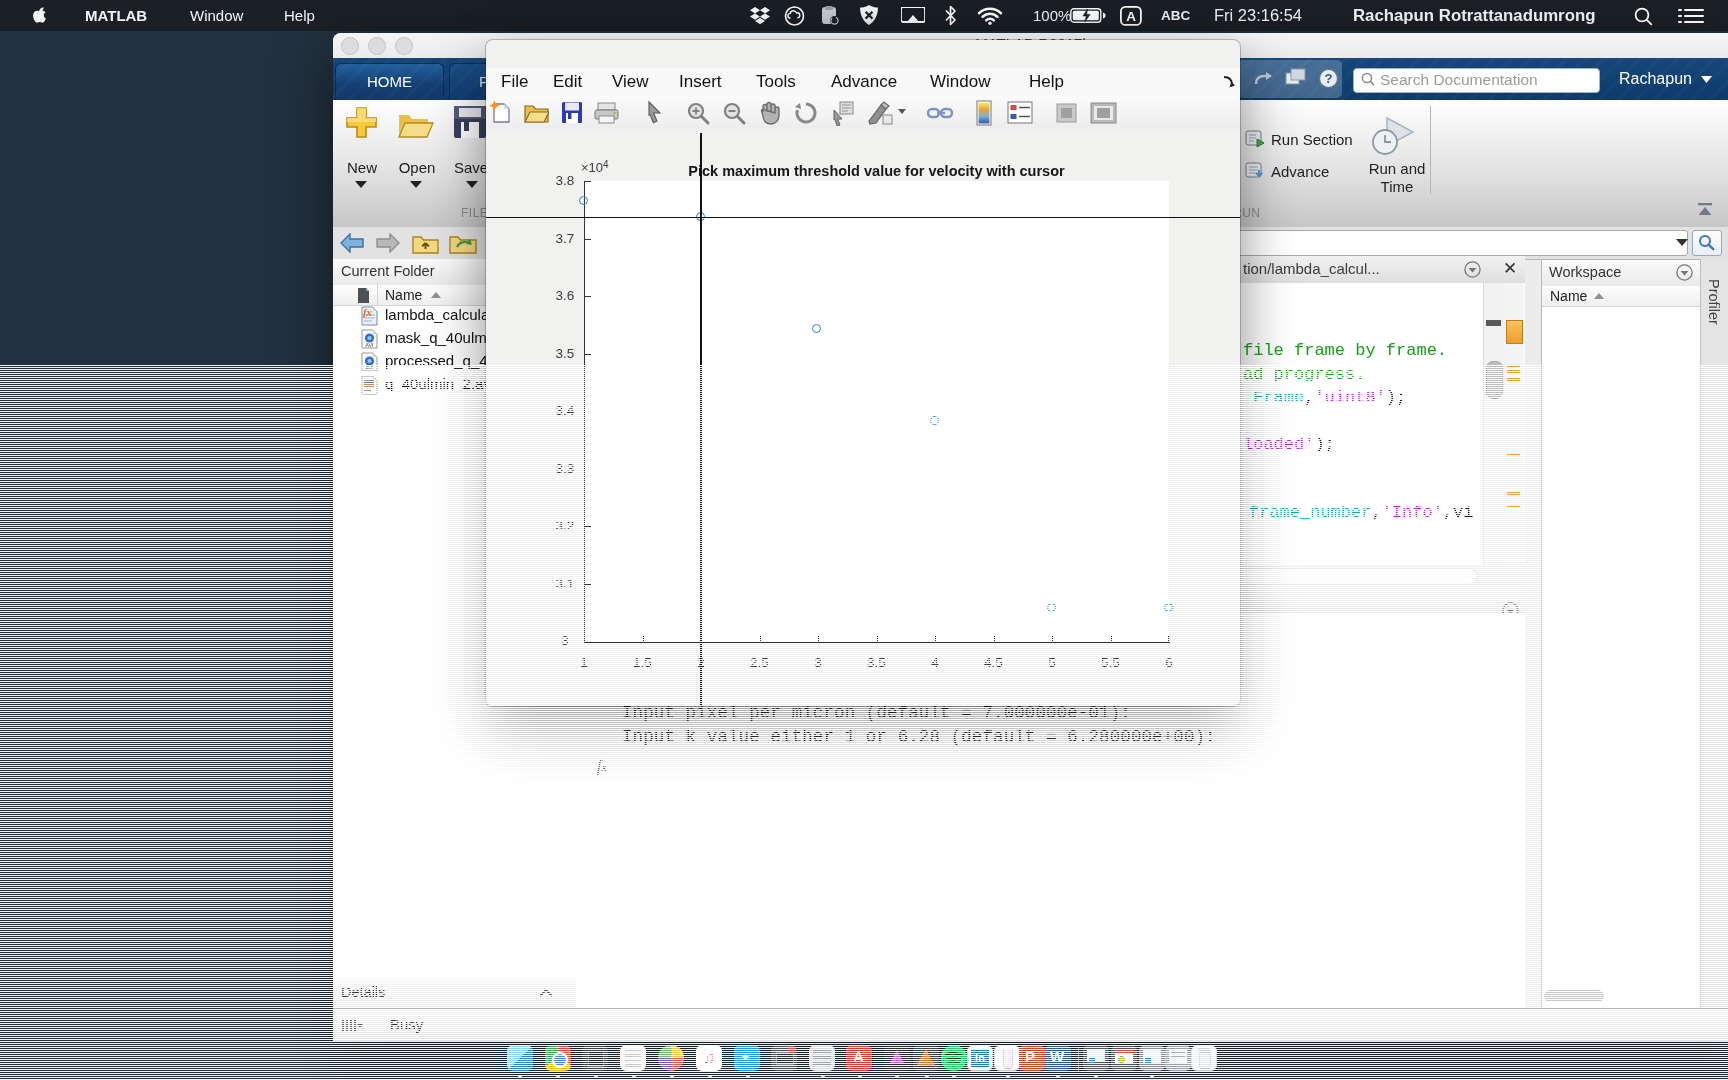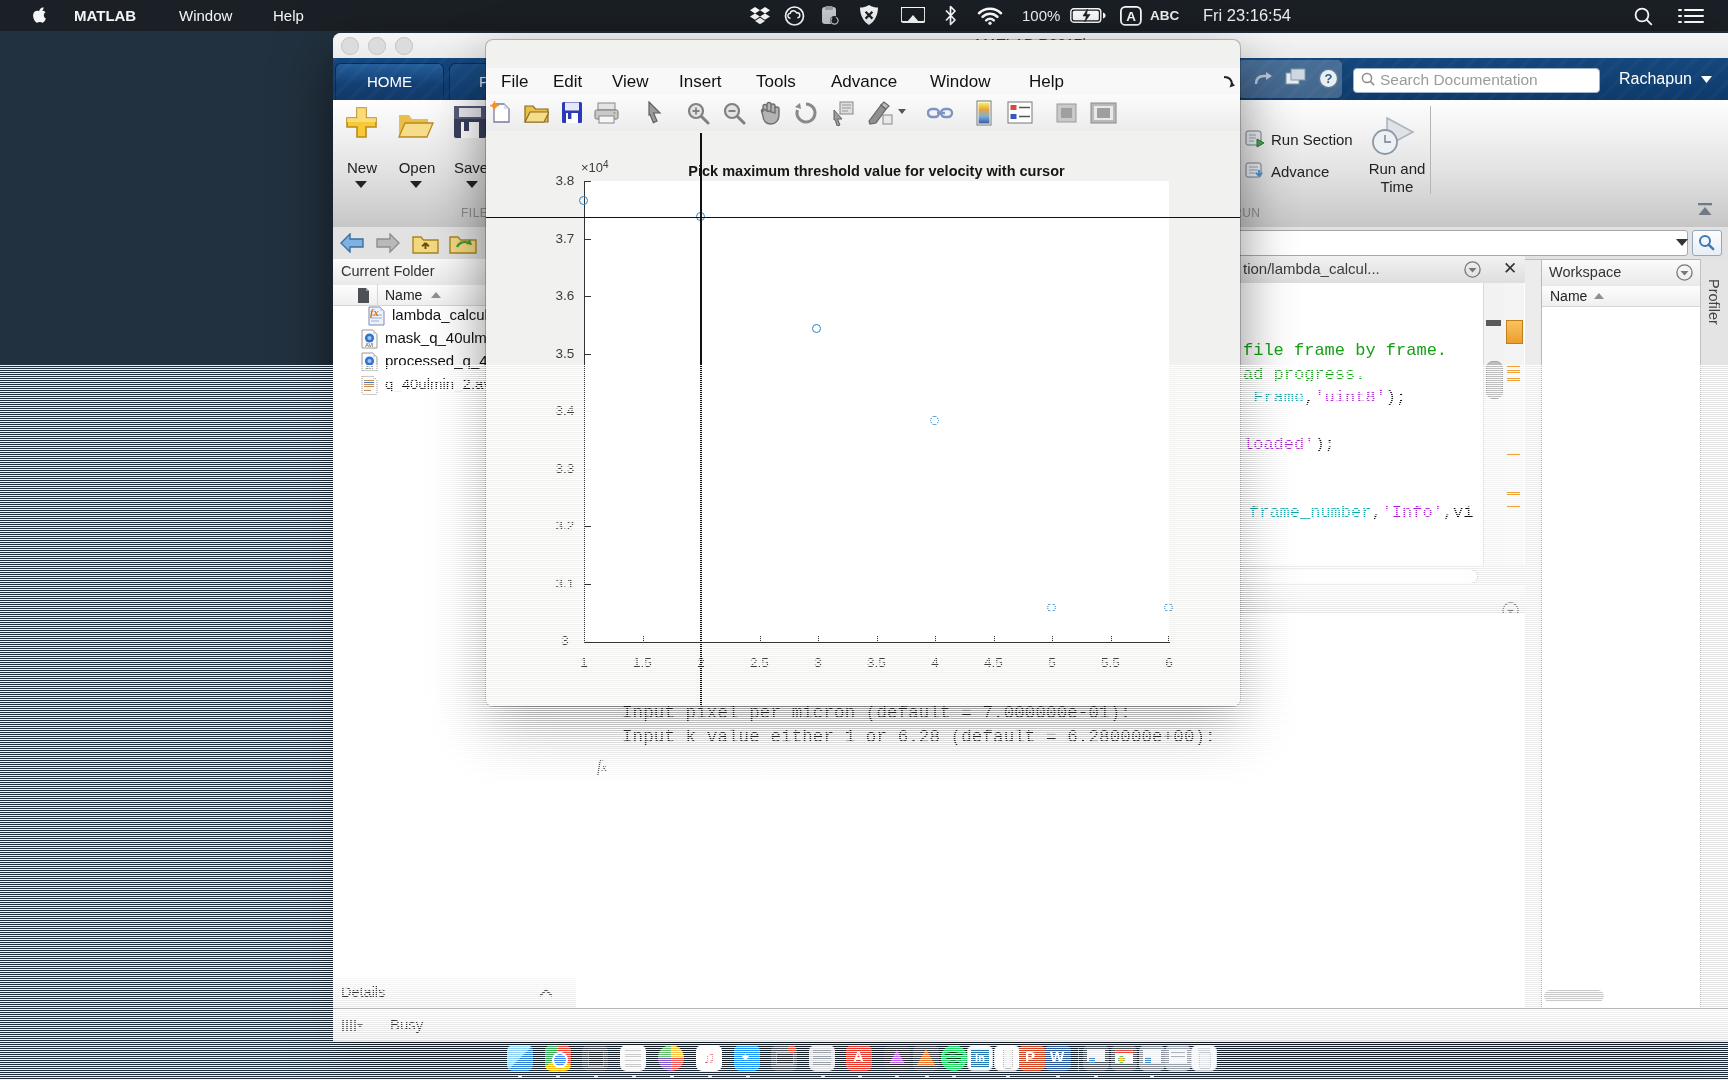--- a/index.html
+++ b/index.html
@@ -1,20 +1,20 @@
 <!DOCTYPE html>
 <html><head>
 <meta charset="utf-8">
 <style>
   html,body{margin:0;padding:0;width:1728px;height:1080px;overflow:hidden;
     background:#22313f;font-family:"Liberation Sans",sans-serif;}
   .abs{position:absolute;}
   
   #menubar{position:absolute;left:0;top:0;width:1728px;height:31px;background:#1b2026;color:#f4f5f6;}
-  #menubar .mi{position:absolute;top:0;height:31px;line-height:31px;font-size:15px;}
+  #menubar .mi{position:absolute;top:0;height:31px;line-height:31px;font-size:15px;margin-left:11px;}
   
   #mlwin{position:absolute;left:333px;top:33px;width:1395px;height:1008px;background:#ececec;
     border-radius:8px 0 0 0;box-shadow:0 22px 55px rgba(0,0,0,.55);overflow:hidden;}
   #mltitle{position:absolute;left:0;top:0;width:100%;height:25px;background:linear-gradient(#f5f5f5,#ebebeb);}
   #tabrow{position:absolute;left:0;top:25px;width:100%;height:42px;
     background:linear-gradient(#15477c,#0e3a6b);}
   #tabrow::after{content:'';position:absolute;left:0;top:0;width:100%;height:100%;background:repeating-linear-gradient(135deg,rgba(255,255,255,.022) 0 4px,rgba(255,255,255,0) 4px 13px);pointer-events:none;}
   #toolstrip{position:absolute;left:0;top:67px;width:100%;height:127px;
     background:linear-gradient(#fefefe,#e3e3e3 55%,#c6c6c6);}
   #addressrow{position:absolute;left:0;top:194px;width:100%;height:32px;background:#e2e2e2;border-bottom:1px solid #bcbcbc;}
@@ -75,20 +75,21 @@
       <rect x="2.8" y="2.8" width="26" height="9.4" rx="1.5" fill="#fff"></rect>
       <path d="M33 4.5v6c1.8-.5 2.6-1.6 2.6-3s-.8-2.5-2.6-3z" fill="#fff"></path>
       <path d="M17.5 1L13 8h3.4l-1.7 6 5.4-7.6h-3.5z" fill="#1b2026" stroke="#1b2026" stroke-width=".6"></path>
     </svg>
   <svg class="abs" style="left:1120px;top:6px" width="22" height="20" viewBox="0 0 22 20">
       <rect x="0.9" y="0.9" width="20" height="18" rx="4.5" fill="none" stroke="#fff" stroke-width="1.8"></rect>
       <text x="11" y="14.6" text-anchor="middle" font-family="Liberation Sans" font-size="13.5" font-weight="bold" fill="#fff">A</text>
     </svg>
   <div class="mi" style="left:1150px;font-weight:bold;font-size:13.5px;">ABC</div>
   <div class="mi" style="left:1203px;font-size:16.5px;">Fri 23:16:54</div>
+  <div class="mi" style="left:1342px;font-size:16.8px;font-weight:bold;">Rachapun Rotrattanadumrong</div>
   <svg class="abs" style="left:1634px;top:7px" width="19" height="19" viewBox="0 0 19 19">
       <circle cx="8" cy="8" r="6.4" fill="none" stroke="#fff" stroke-width="1.8"></circle>
       <path d="M12.8 12.8l4.5 4.5" stroke="#fff" stroke-width="1.9" stroke-linecap="round"></path>
     </svg>
   <svg class="abs" style="left:1678px;top:8px" width="26" height="16" viewBox="0 0 26 16">
       <g stroke="#fff" stroke-width="2" stroke-linecap="round">
         <path d="M1 2h2M1 8h2M1 14h2M7 2h18M7 8h18M7 14h18"></path>
       </g>
     </svg>
 </div>
@@ -208,21 +209,21 @@
     <div class="abs" style="left:0;top:26px;width:100%;height:20px;background:linear-gradient(#fdfdfd,#efefef);border-bottom:1px solid #d5d5d5;">
       <svg class="abs" style="left:24px;top:2.5px" width="13" height="15" viewBox="0 0 13 15">
           <path d="M1 0h8l3 3v12H1z" fill="#4d5156"></path>
           <path d="M9 0l3 3H9z" fill="#9aa0a6"></path>
         </svg>
       <div class="abs" style="left:44px;top:-1px;width:1px;height:21px;background:#d5d5d5;"></div>
       <div class="abs" style="left:52px;top:0;font-size:14px;color:#222;line-height:20px;">Name</div>
       <div class="abs" style="left:98px;top:7px;width:0;height:0;border-left:5.5px solid transparent;border-right:5.5px solid transparent;border-bottom:6.5px solid #8f8f8f;"></div>
     </div>
 
-    <div class="abs" style="left:7px;top:46px;width:100%;height:23px;">
+    <div class="abs" style="left:0;top:46px;width:100%;height:23px;">
       <svg class="abs" style="left:28px;top:1px" width="17" height="20" viewBox="0 0 17 20">
           <path d="M1 1h11l4 4v14H1z" fill="#eef2fb" stroke="#7a8bb5"></path>
           <path d="M12 1l4 4h-4z" fill="#c6d2ea"></path>
           <path d="M3 9h11M3 12h11M3 15h8" stroke="#9fb0ce" stroke-width="1"></path>
           <text x="2" y="9.5" font-size="10.5" font-style="italic" font-weight="bold" fill="#e06a10" font-family="Liberation Serif">fx</text>
         </svg>
       <div class="abs" style="left:52px;top:1px;font-size:15px;color:#111;">lambda_calculation.m</div>
     </div>
     <div class="abs" style="left:0;top:69px;width:100%;height:23px;">
       <svg class="abs" style="left:28px;top:1px" width="17" height="20" viewBox="0 0 17 20">

